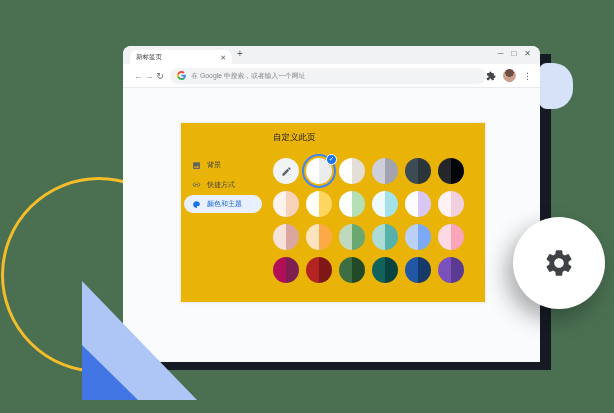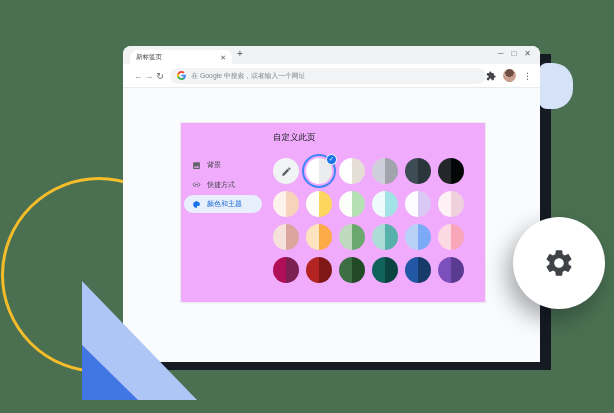--- a/index.html
+++ b/index.html
@@ -37,21 +37,21 @@
   .nav-ic.reload { color:#5f6368; }
   .omnibox { margin-left:5px; width:322px; height:16px; border-radius:8px; background:#f1f3f4;
     display:flex; align-items:center; gap:5px; padding:0 7px; cursor:text; }
   .omni-text { font-size:6.8px; color:#80868b; white-space:nowrap; overflow:hidden; }
   .tb-right { margin-left:auto; display:flex; align-items:center; gap:7px; }
   .avatar { width:13px; height:13px; border-radius:50%; cursor:pointer;
     background:radial-gradient(circle at 50% 30%, #6d4c41 0 36%, #c9a08f 37% 75%, #b2846f 76%); }
   .menu-dots { font-size:9px; color:#5f6368; cursor:pointer; }
 
   .content { position:relative; height:274px; background:#fafbfc; }
-  .card { position:absolute; left:57px; top:34px; width:306px; height:181px; background:#f0abfc;
+  .card { position:absolute; left:57px; top:34px; width:306px; height:181px; background:#eab308;
     border:1px solid #ecedf0; box-shadow:0 1px 2px rgba(0,0,0,.04); }
   .card-title { position:absolute; left:92px; top:9px; font-size:8.5px; color:#202124; }
 
   .sidebar { position:absolute; left:3px; top:33px; width:78px; }
   .side-item { display:flex; align-items:center; gap:6px; height:18px; padding:0 8px;
     margin-bottom:1.5px; border-radius:9px; font-size:7px; color:#3c4043; cursor:pointer; }
   .side-item svg { flex:0 0 auto; fill:#5f6368; }
   .side-item.active { background:#e8f0fe; color:#1967d2; }
   .side-item.active svg { fill:#1a73e8; }
 

